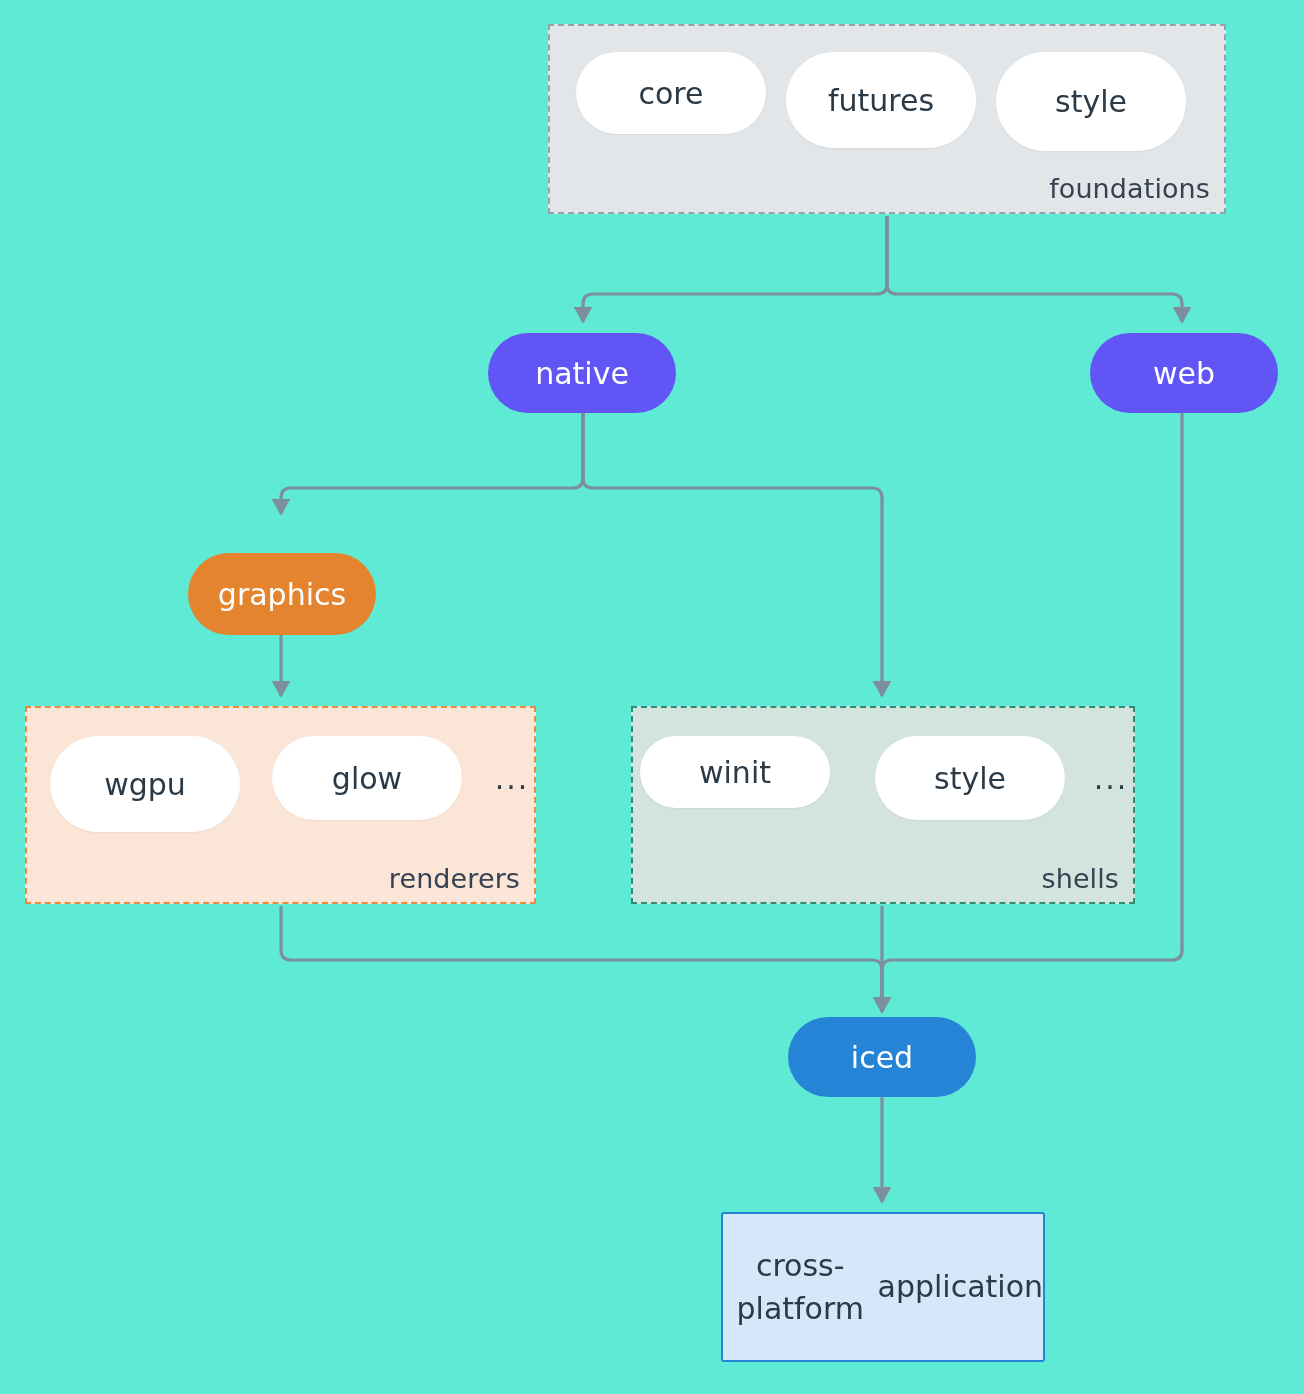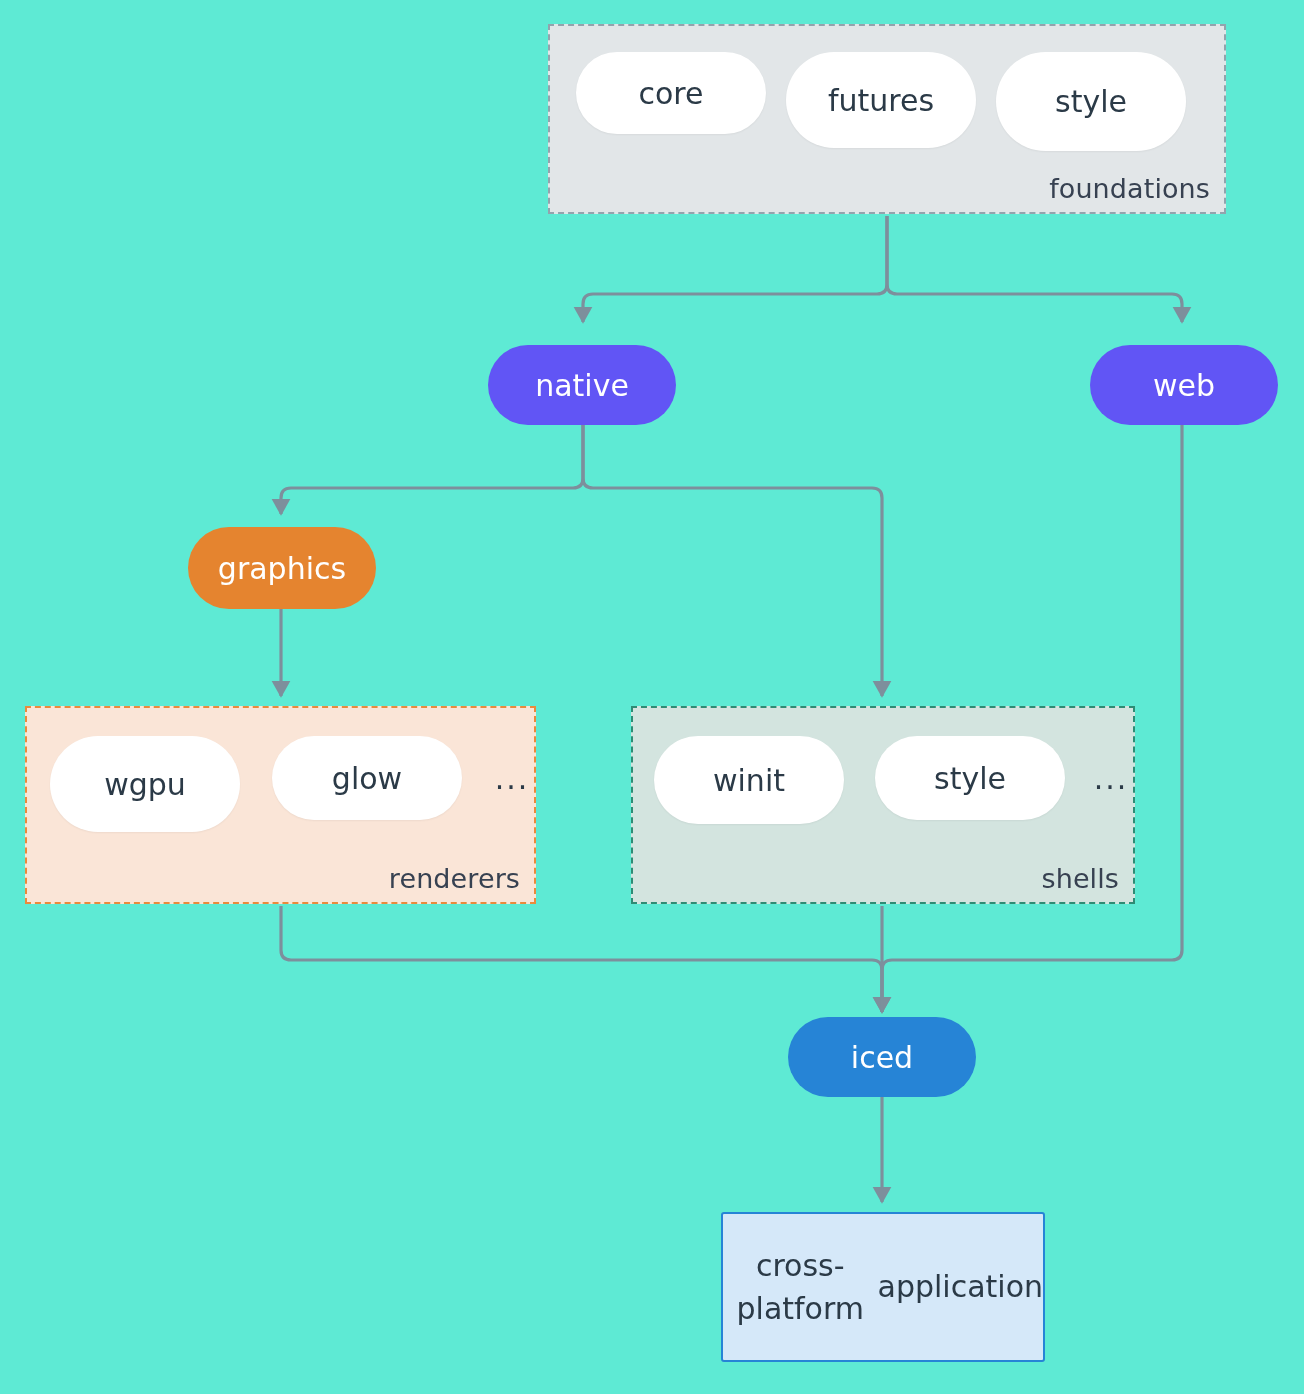--- a/index.html
+++ b/index.html
@@ -87,21 +87,21 @@
   
   .node-pill {
     position: absolute;
     border-radius: 999px;
     display: flex;
     align-items: center;
     justify-content: center;
     color: #FFFFFF;
     font-size: 30px;
   }
-  .node-purple { background: #6155F5; margin-top: 12px; }
+  .node-purple { background: #6155F5; }
   .node-orange { background: #E5842F; }
   .node-blue   { background: #2684D6; }
 
   
   #node-app {
     position: absolute;
     left: 721px; top: 1212px;
     width: 324px; height: 150px;
     box-sizing: border-box;
     background: #D5E8F9;
@@ -166,41 +166,41 @@
     <div class="leaf" style="left:245px; top:28px; width:190px; height:84px;">
       <span>glow</span>
     </div>
     <div class="ellipsis" style="left:455px; top:28px; width:60px; height:84px;">
       <span>...</span>
     </div>
     <div class="group-label">renderers</div>
   </div>
 
   <div class="group" id="group-shells">
-    <div class="leaf" style="left:21px; top:28px; width:190px; height:88px;">
+    <div class="leaf" style="left:7px; top:28px; width:190px; height:72px;">
       <span>winit</span>
     </div>
     <div class="leaf" style="left:242px; top:28px; width:190px; height:84px;">
       <span>style</span>
     </div>
     <div class="ellipsis" style="left:448px; top:28px; width:60px; height:84px;">
       <span>...</span>
     </div>
     <div class="group-label">shells</div>
   </div>
 
   <div class="node-pill node-purple" id="node-native" style="left:488px; top:333px; width:188px; height:80px;">
     <span>native</span>
   </div>
 
   <div class="node-pill node-purple" id="node-web" style="left:1090px; top:333px; width:188px; height:80px;">
     <span>web</span>
   </div>
 
-  <div class="node-pill node-orange" id="node-graphics" style="left:188px; top:527px; width:188px; height:82px;">
+  <div class="node-pill node-orange" id="node-graphics" style="left:188px; top:553px; width:188px; height:82px;">
     <span>graphics</span>
   </div>
 
   <div class="node-pill node-blue" id="node-iced" style="left:788px; top:1017px; width:188px; height:80px;">
     <span>iced</span>
   </div>
 
   <div id="node-app">
     <span>cross-platform</span>
     <span>application</span>

